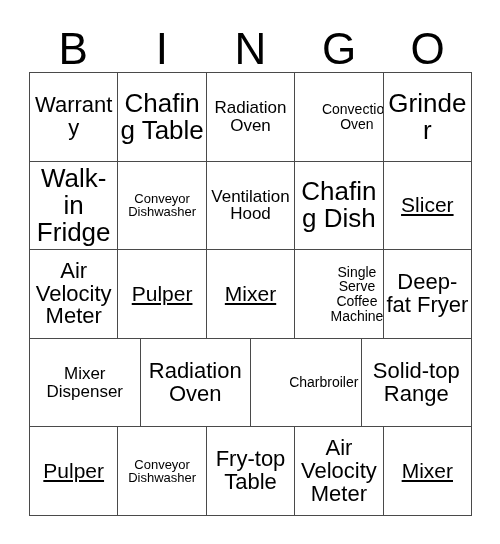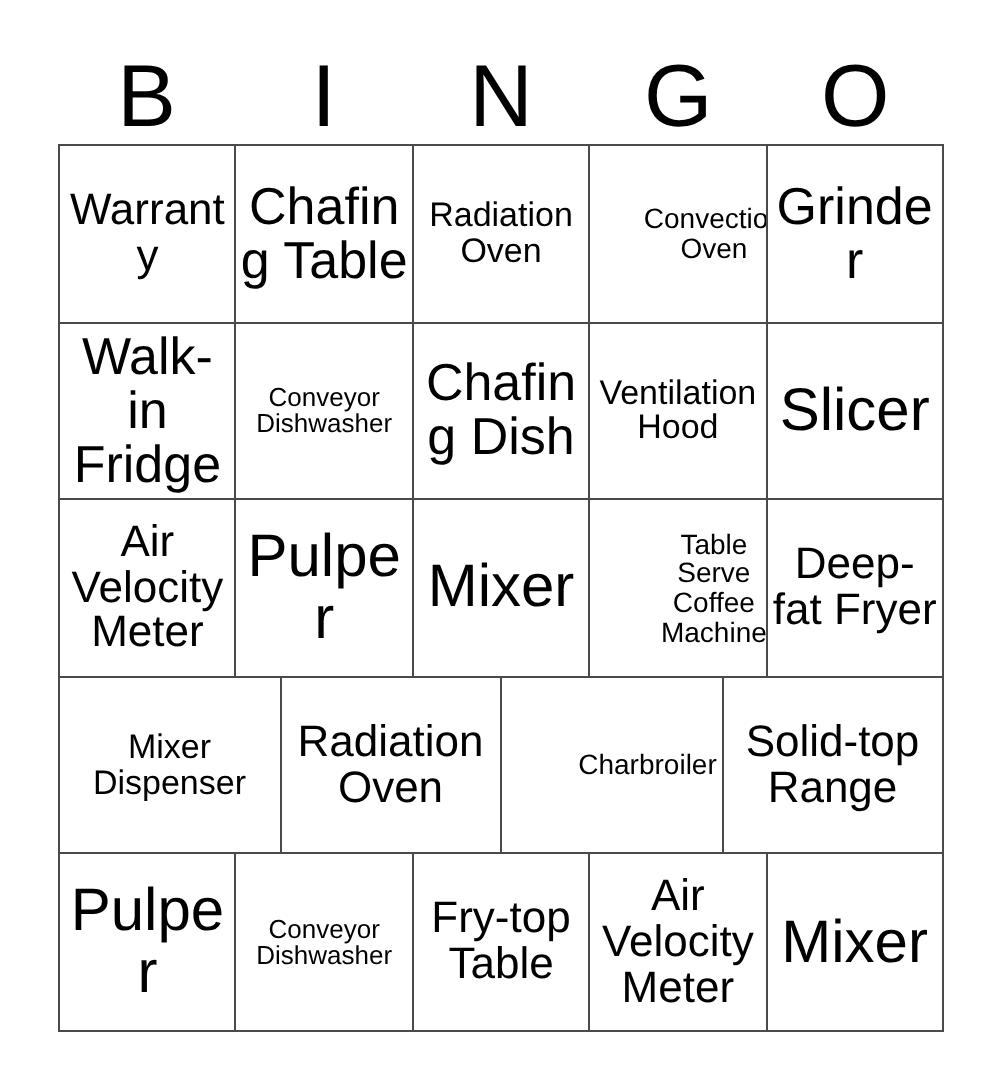--- a/index.html
+++ b/index.html
@@ -83,21 +83,21 @@
     display: block;
     width: 100%;
     line-height: 1.04;
     color: #000000;
     word-wrap: break-word;
     overflow-wrap: break-word;
     hyphens: none;
   }
 
   
-  .fs-xl  { font-size: 30px; }
+  .fs-xl  { font-size: 21px; text-decoration: underline; }
   .fs-lg  { font-size: 26px; }
   .fs-md  { font-size: 22px; }
   .fs-sm  { font-size: 17px; }
   .fs-xs  { font-size: 14px; margin-left: 36px; }
   .fs-xxs { font-size: 13px; }
 </style>
 </head>
 <body>
 
 <div id="card-root">
@@ -131,42 +131,42 @@
     </div>
 
     <div class="bingo-row">
       <div class="bingo-cell">
           <span class="cell-text fs-lg">Walk-in Fridge</span>
         </div>
       <div class="bingo-cell">
           <span class="cell-text fs-xxs">Conveyor Dishwasher</span>
         </div>
       <div class="bingo-cell">
+          <span class="cell-text fs-sm">Ventilation Hood</span>
+        </div>
+      <div class="bingo-cell">
           <span class="cell-text fs-lg">Chafing Dish</span>
         </div>
       <div class="bingo-cell">
-          <span class="cell-text fs-sm">Ventilation Hood</span>
-        </div>
-      <div class="bingo-cell">
           <span class="cell-text fs-xl">Slicer</span>
         </div>
     </div>
 
     <div class="bingo-row">
       <div class="bingo-cell">
           <span class="cell-text fs-md">Air Velocity Meter</span>
         </div>
       <div class="bingo-cell">
           <span class="cell-text fs-xl">Pulper</span>
         </div>
       <div class="bingo-cell">
           <span class="cell-text fs-xl">Mixer</span>
         </div>
       <div class="bingo-cell">
-          <span class="cell-text fs-xs">Table Serve Coffee Machine</span>
+          <span class="cell-text fs-xs">Single Serve Coffee Machine</span>
         </div>
       <div class="bingo-cell">
           <span class="cell-text fs-md">Deep-fat Fryer</span>
         </div>
     </div>
 
     <div class="bingo-row">
       <div class="bingo-cell">
           <span class="cell-text fs-sm">Mixer Dispenser</span>
         </div>

